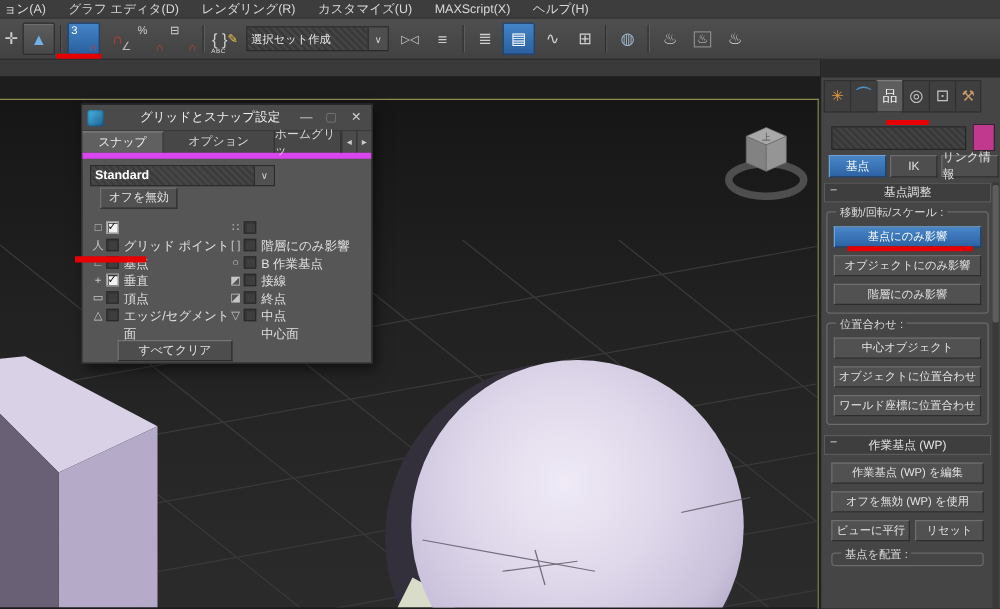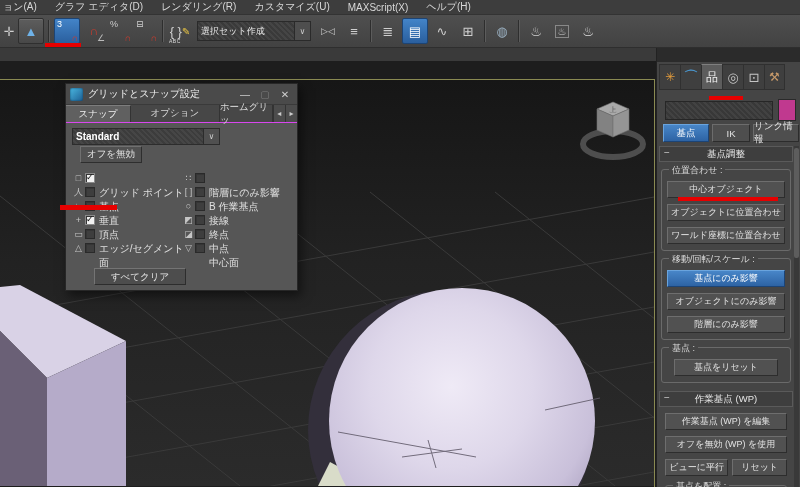--- a/index.html
+++ b/index.html
@@ -40,24 +40,24 @@
   .vp-active{position:absolute;left:0;top:31px;width:655px;height:408px;
              border-top:1px solid #8a8a52;border-right:1px solid #8a8a52;box-sizing:border-box;}
   .vp-active svg{display:block;}
 
   
   .dialog{position:absolute;left:65px;top:83px;width:233px;height:208px;background:#565656;
           border:1px solid #272727;box-shadow:3px 5px 10px rgba(0,0,0,.5);box-sizing:border-box;z-index:5;}
   .dlg-title{height:20px;background:#4a4a4a;display:flex;align-items:center;padding:0 4px;border-bottom:1px solid #3a3a3a;}
   .dlg-ico{width:13px;height:13px;border-radius:2px;background:linear-gradient(135deg,#49b6e0,#1d5f93);
            margin-right:5px;flex:none;box-shadow:inset 0 0 2px #0b3a5e;}
-  .dlg-title .txt{flex:1;font-size:10px;color:#efefef;white-space:nowrap;overflow:hidden;}
+  .dlg-title .txt{flex:1;font-size:10px;color:#efefef;white-space:nowrap;overflow:hidden;margin-left:24px;}
   .wc{width:16px;text-align:center;font-size:10px;color:#cfcfcf;margin-left:4px;}
   .wc.dis{color:#7d7d7d;}
-  .dlg-tabs{height:17px;display:flex;background:#3f3f3f;border-bottom:1px solid #d946ef;}
+  .dlg-tabs{height:17px;display:flex;background:#3f3f3f;border-bottom:5px solid #d946ef;}
   .dtab{height:100%;display:flex;align-items:center;justify-content:center;font-size:9.5px;color:#d8d8d8;
         background:#474747;border-right:1px solid #333;box-sizing:border-box;}
   .dtab.active{background:#606060;border-top:1px solid #7d7d7d;color:#f2f2f2;}
   .dtab-arr{width:13px;height:100%;background:#4c4c4c;border-left:1px solid #333;color:#ccc;
             font-size:8px;display:flex;align-items:center;justify-content:center;box-sizing:border-box;}
   .dlg-body{padding:5px 6px 0 6px;}
   .dd-standard{width:148px;height:17px;background:repeating-linear-gradient(45deg,#3c3c3c 0 2px,#464646 2px 4px);
                border:1px solid #2c2c2c;display:inline-flex;align-items:center;vertical-align:top;box-sizing:border-box;}
   .dd-standard .lbl{flex:1;font-size:10px;color:#fff;padding-left:3px;font-weight:bold;}
   .dd-standard .arr{width:15px;height:100%;background:#505050;border-left:1px solid #2c2c2c;color:#ccc;
@@ -389,34 +389,30 @@
       <div class="mbtn blue" style="width:46px">基点</div>
       <div class="mbtn" style="width:38px">IK</div>
       <div class="mbtn" style="width:46px">リンク情報</div>
     </div>
     <div class="pscroll">
       <div class="rollout">
         <span class="minus">−</span>
         <span>基点調整</span>
       </div>
       <div class="grp">
+        <span class="glab">移動/回転/スケール :</span>
+        <span class="pbtn blue first">基点にのみ影響</span>
+        <span class="pbtn">オブジェクトにのみ影響</span>
+        <span class="pbtn">階層にのみ影響</span>
+      </div>
+      <div class="grp">
         <span class="glab">位置合わせ :</span>
         <span class="pbtn first">中心オブジェクト</span>
         <span class="pbtn">オブジェクトに位置合わせ</span>
         <span class="pbtn">ワールド座標に位置合わせ</span>
-      </div>
-      <div class="grp">
-        <span class="glab">移動/回転/スケール :</span>
-        <span class="pbtn blue first">基点にのみ影響</span>
-        <span class="pbtn">オブジェクトにのみ影響</span>
-        <span class="pbtn">階層にのみ影響</span>
-      </div>
-      <div class="grp">
-        <span class="glab">基点 :</span>
-        <span class="pbtn first" style="width:88%;margin-left:6%">基点をリセット</span>
       </div>
       <div class="rollout" style="margin-top:8px">
         <span class="minus">−</span>
         <span>作業基点 (WP)</span>
       </div>
       <div style="padding:0 6px">
         <span class="pbtn">作業基点 (WP) を編集</span>
         <span class="pbtn">オフを無効 (WP) を使用</span>
         <div class="prow">
           <span class="pbtn" style="width:74px">ビューに平行</span>

